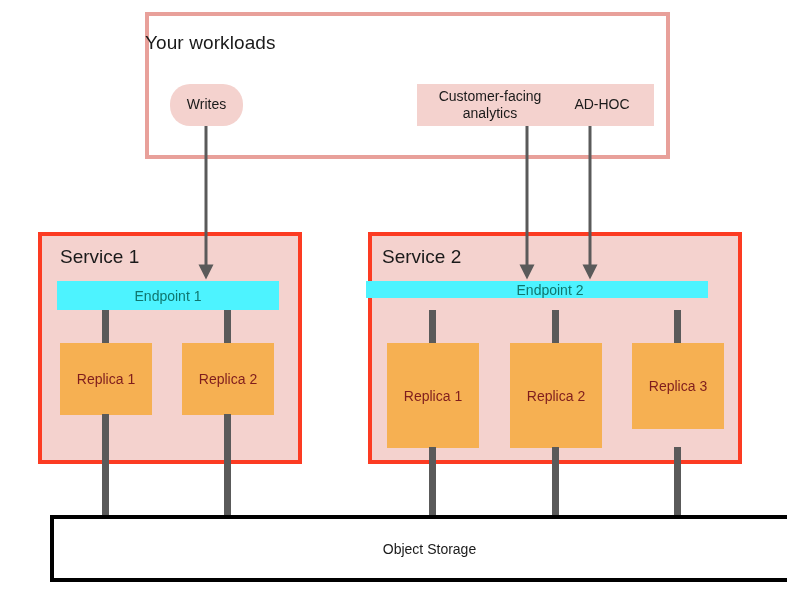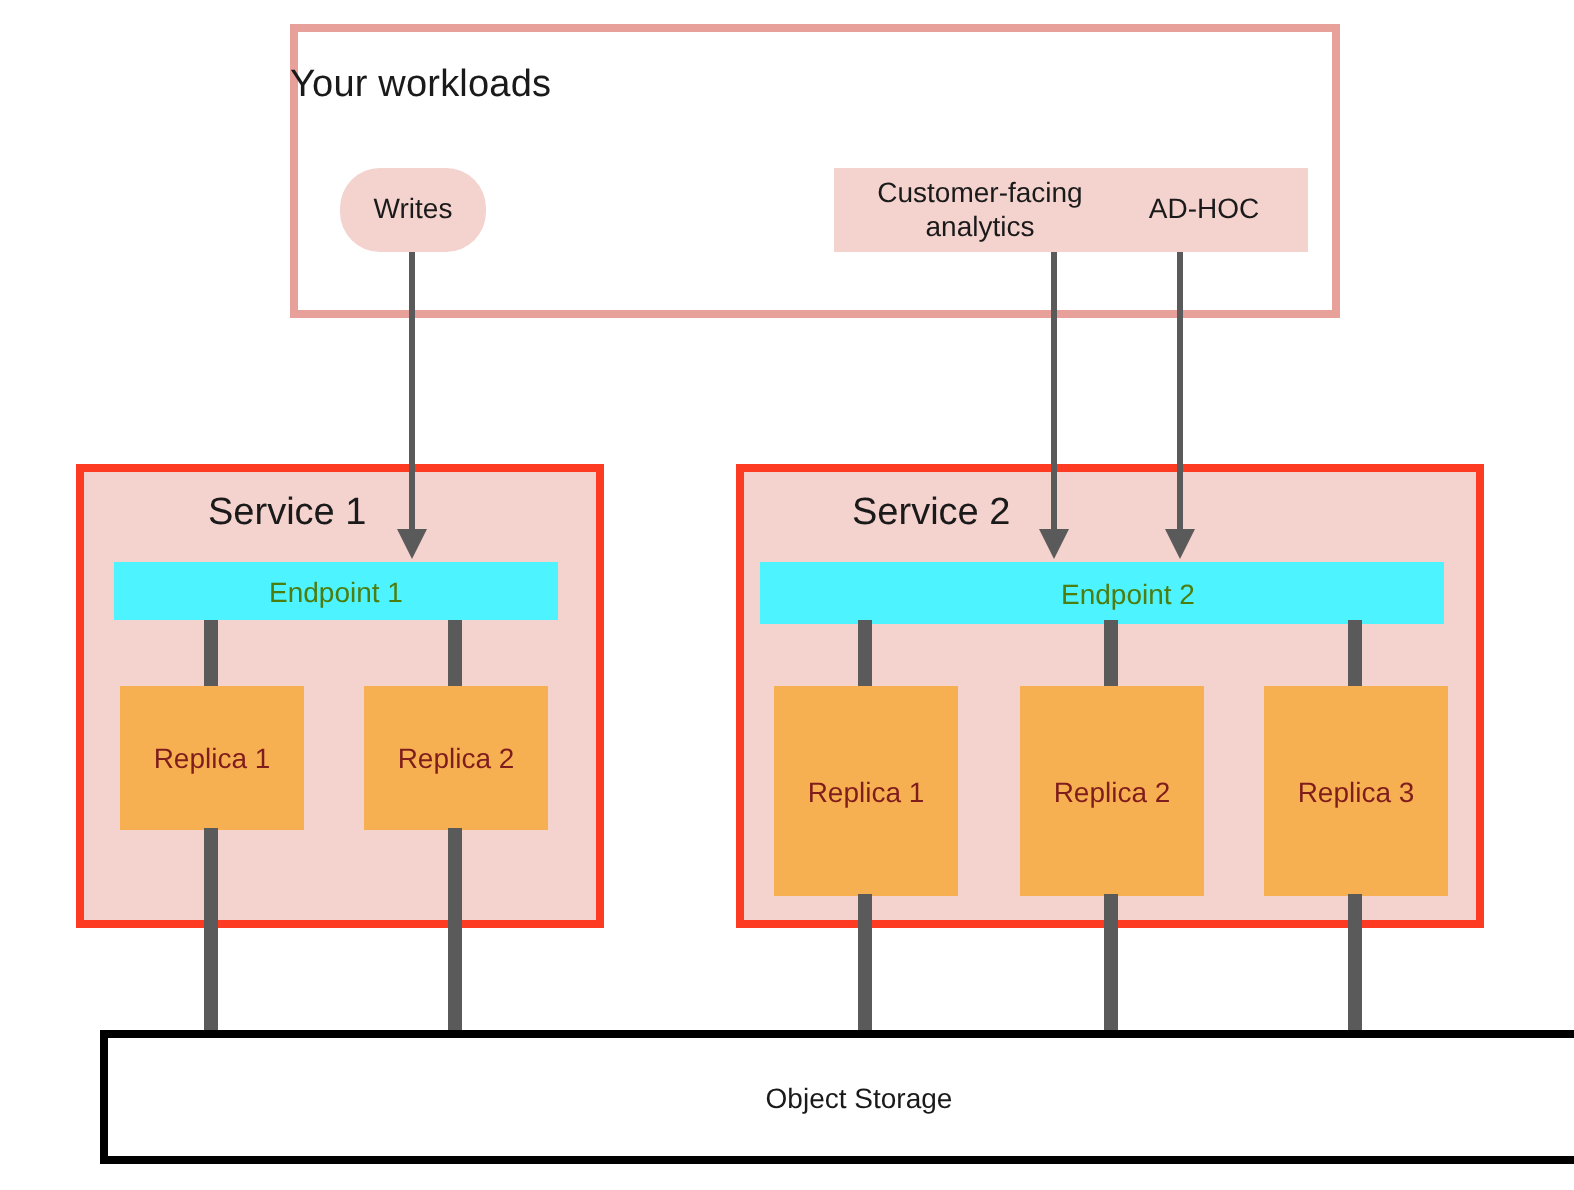--- a/index.html
+++ b/index.html
@@ -50,51 +50,50 @@
   .service-box {
     border: 4px solid #fc3b22;
     background: #f4d2ce;
   }
   .service-1 { left: 38px;  top: 232px; width: 264px; height: 232px; }
   .service-2 { left: 368px; top: 232px; width: 374px; height: 232px; }
 
   .service-title {
     font-size: 19px;
     color: #1a1a1a;
-    margin-left: 44px;
   }
   .service-1-title { left: 60px;  top: 246px; }
   .service-2-title { left: 382px; top: 246px; text-align: right; }
 
   
   .endpoint {
     background: #4df3ff;
-    color: #4d7c0f;
+    color: #0f766e;
     font-size: 14px;
     display: flex;
     align-items: center;
     justify-content: center;
   }
   .endpoint-1 { left: 57px;  top: 281px; width: 222px; height: 29px; }
-  .endpoint-2 { left: 380px; top: 281px; width: 342px; height: 31px; padding-left: 26px; }
+  .endpoint-2 { left: 366px; top: 281px; width: 342px; height: 17px; padding-left: 26px; }
 
   
   .replica {
     background: #f6b052;
     color: #7f1d1d;
     font-size: 14px;
     display: flex;
     align-items: center;
     justify-content: center;
   }
   .s1-r1 { left: 60px;  top: 343px; width: 92px;  height: 72px; }
   .s1-r2 { left: 182px; top: 343px; width: 92px;  height: 72px; }
   .s2-r1 { left: 387px; top: 343px; width: 92px;  height: 105px; }
   .s2-r2 { left: 510px; top: 343px; width: 92px;  height: 105px; }
-  .s2-r3 { left: 632px; top: 343px; width: 92px;  height: 105px; }
+  .s2-r3 { left: 632px; top: 343px; width: 92px;  height: 86px; }
 
   
   .storage-box {
     left: 50px; top: 515px; width: 759px; height: 67px;
     border: 4px solid #000000;
     background: #ffffff;
     display: flex;
     align-items: center;
     justify-content: center;
     font-size: 14px;

